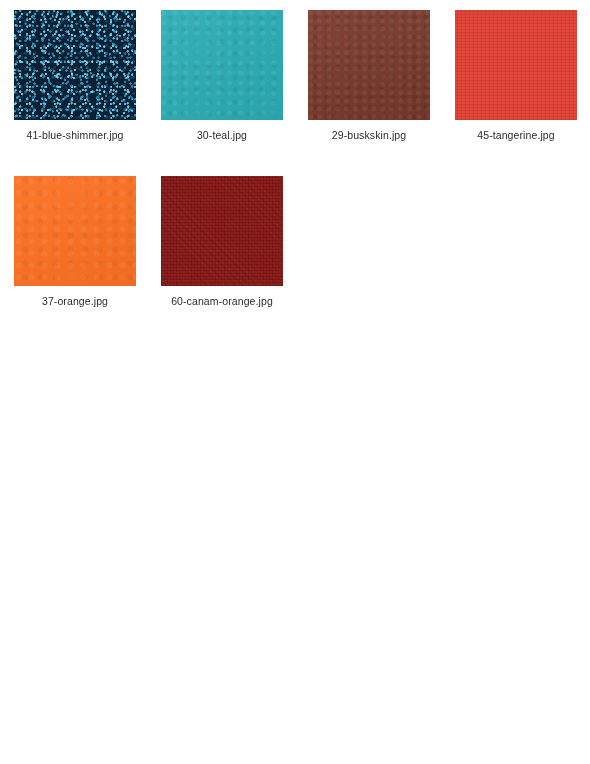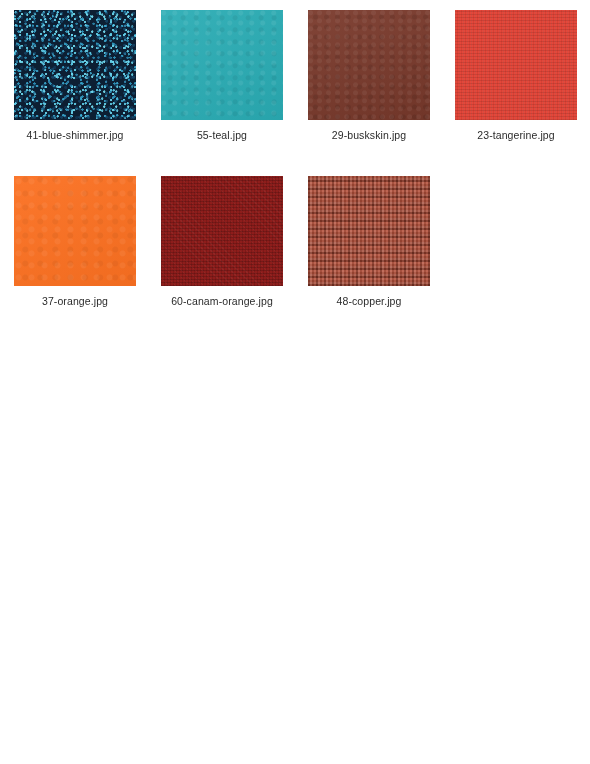--- a/index.html
+++ b/index.html
@@ -149,43 +149,39 @@
 <div class="sheet">
   <div class="grid">
 
     <div class="cell">
       <span class="thumb tex-blue-shimmer"></span>
       <span class="caption">41-blue-shimmer.jpg</span>
     </div>
 
     <div class="cell">
       <span class="thumb tex-teal"></span>
-      <span class="caption">55-teal.jpg</span>
+      <span class="caption">30-teal.jpg</span>
     </div>
 
 
     <div class="cell">
       <span class="thumb tex-buckskin"></span>
       <span class="caption">29-buskskin.jpg</span>
     </div>
 
     <div class="cell">
       <span class="thumb tex-tangerine"></span>
-      <span class="caption">23-tangerine.jpg</span>
+      <span class="caption">45-tangerine.jpg</span>
     </div>
 
     <div class="cell">
       <span class="thumb tex-orange"></span>
       <span class="caption">37-orange.jpg</span>
     </div>
 
     <div class="cell">
       <span class="thumb tex-canam-orange"></span>
       <span class="caption">60-canam-orange.jpg</span>
     </div>
 
-    <div class="cell">
-      <span class="thumb tex-copper"></span>
-      <span class="caption">48-copper.jpg</span>
-    </div>
 
   </div>
 </div>
 
 </body></html>

